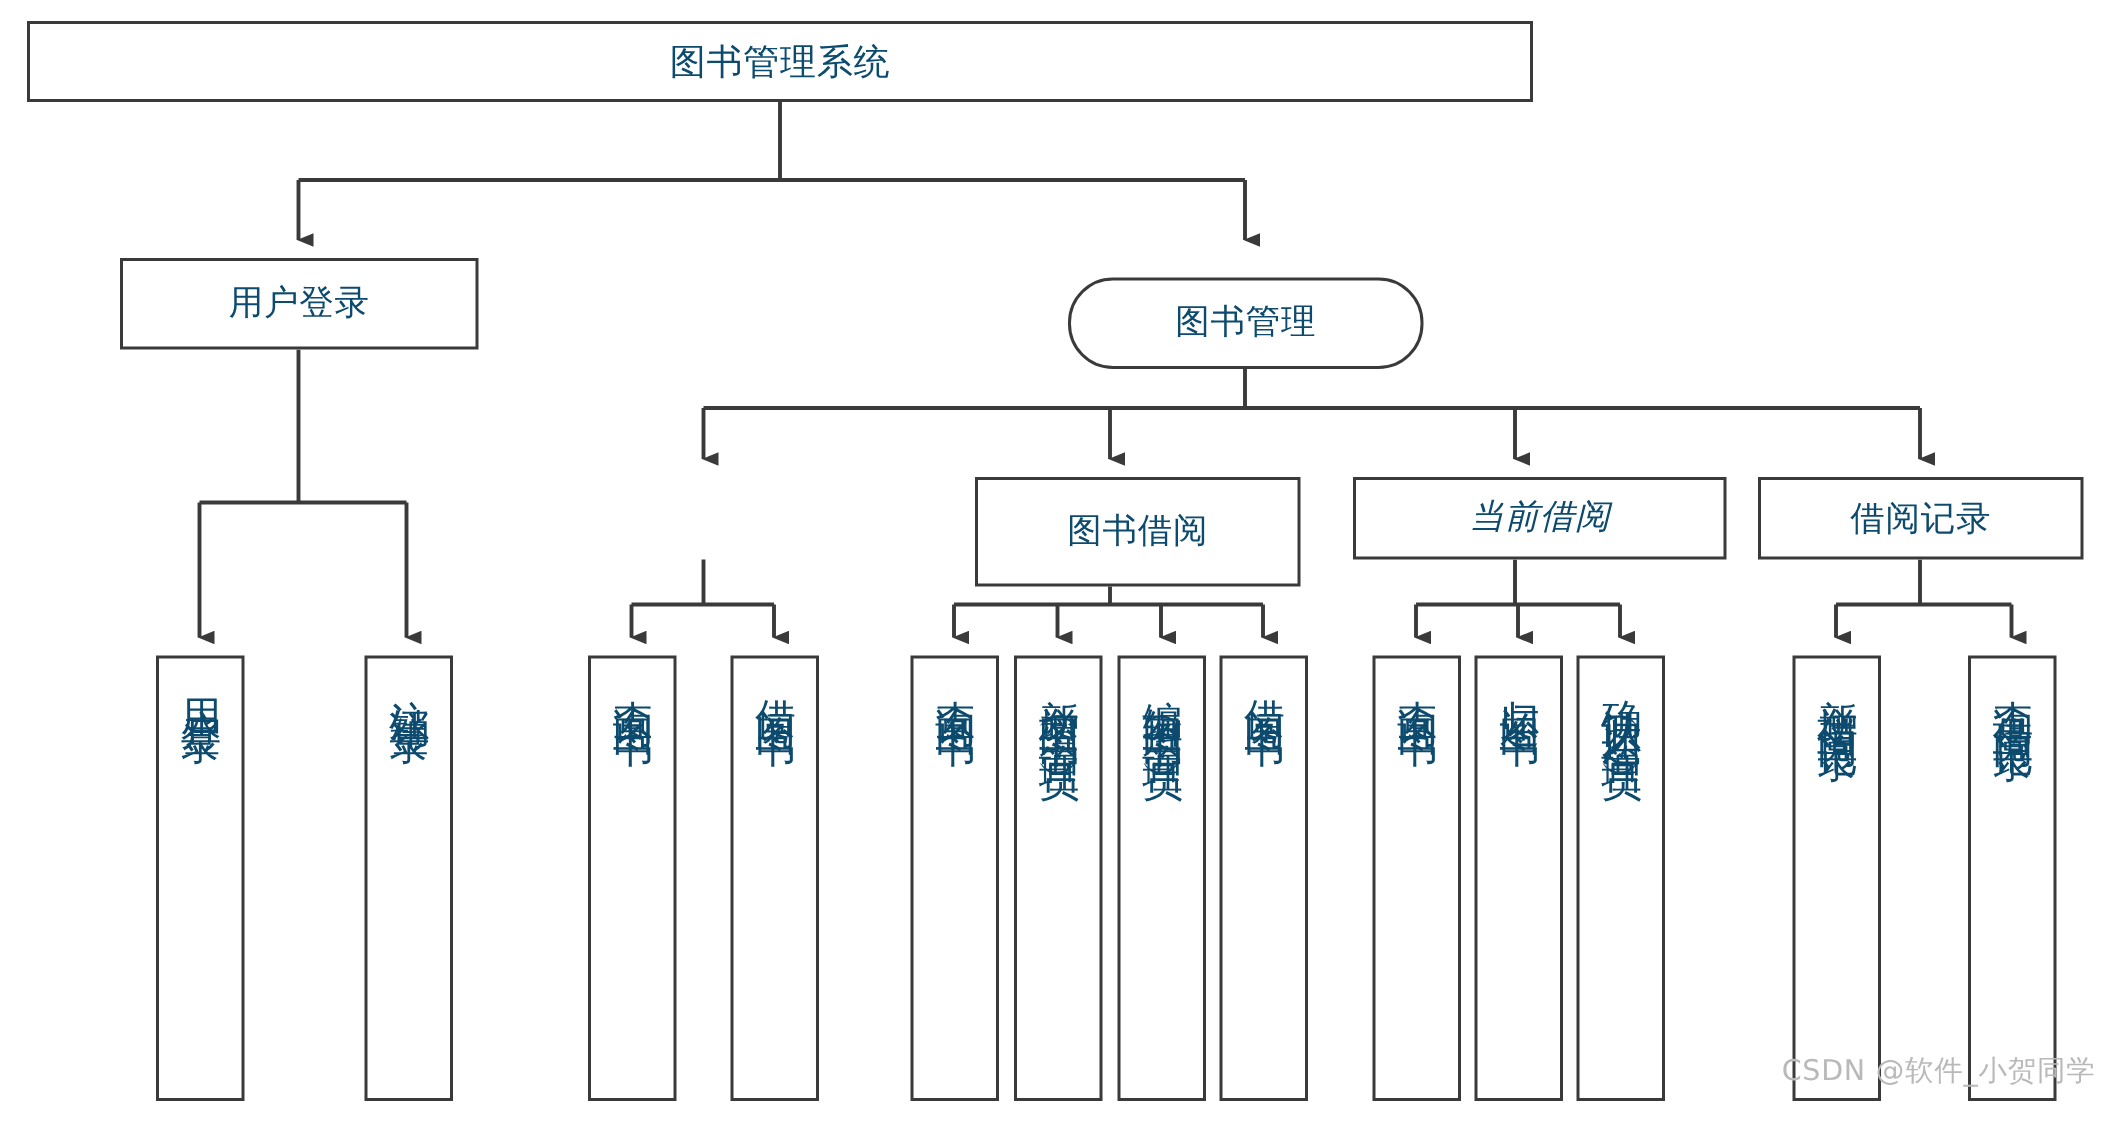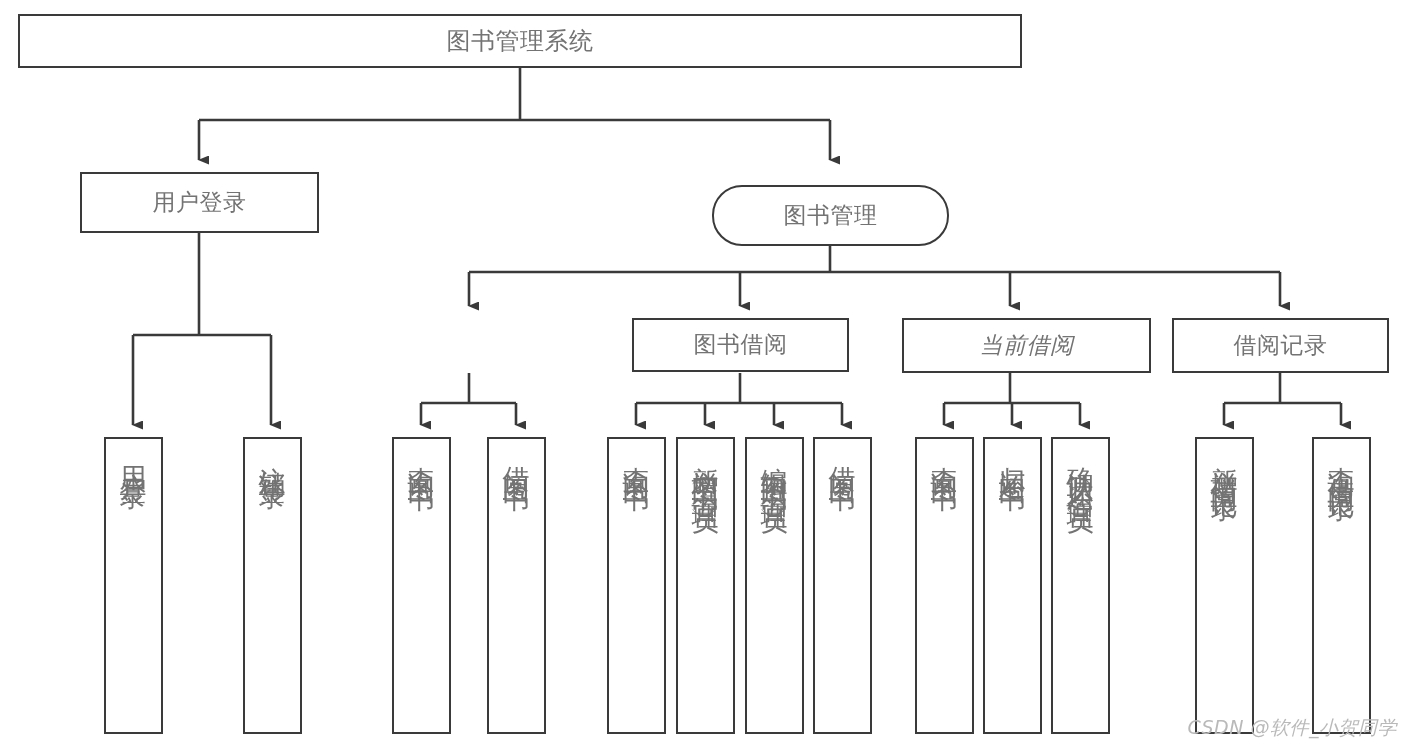--- a/index.html
+++ b/index.html
@@ -27,21 +27,21 @@
     box-sizing:border-box;
     border:2.5px solid #3a3a3a;
     background:#ffffff;
     display:flex;
     align-items:center;
     justify-content:center;
     z-index:2;
   }
   .node .label{
     display:block;
-    color:#737373;
+    color:#0c4a6e;
     line-height:1.18;
     letter-spacing:0.5px;
   }
   
   .node.horiz .label{
     font-size:23px;
   }
   .node.root .label{
     font-size:24px;
   }
@@ -56,27 +56,26 @@
     text-orientation:upright;
     font-size:27px;
     line-height:1;
     letter-spacing:6px;
     white-space:nowrap;
     max-height:288px;
   }
   .watermark{
     position:absolute;
     right:8px;
-    bottom:6px;
+    bottom:20px;
     font-size:19px;
     color:#b9b9b9;
     letter-spacing:0.5px;
     z-index:5;
     white-space:nowrap;
-    font-style:italic;
   }
 </style>
 </head>
 <body>
 
 <div id="canvas">
 
   <svg id="edges" viewBox="0 0 1405 747" xmlns="http://www.w3.org/2000/svg">
     <defs>
       <marker id="arrow" markerWidth="9" markerHeight="11" refX="4.5" refY="10" orient="auto" markerUnits="userSpaceOnUse">
@@ -134,21 +133,21 @@
     <span class="label">图书管理系统</span>
   </div>
 
   <div class="node horiz" style="left:80px; top:172px; width:239px; height:61px;">
     <span class="label">用户登录</span>
   </div>
   <div class="node horiz" style="left:712px; top:185px; width:237px; height:61px;border-radius:30px;">
     <span class="label">图书管理</span>
   </div>
 
-  <div class="node horiz" style="left:632px; top:318px; width:217px; height:54px;">
+  <div class="node horiz" style="left:650px; top:318px; width:217px; height:73px;">
     <span class="label">图书借阅</span>
   </div>
   <div class="node horiz" style="left:902px; top:318px; width:249px; height:55px;font-style:italic;">
     <span class="label">当前借阅</span>
   </div>
   <div class="node horiz" style="left:1172px; top:318px; width:217px; height:55px;font-family:Liberation Serif, serif;">
     <span class="label">借阅记录</span>
   </div>
 
   <div class="node vert" style="left:104px; top:437px; width:59px; height:297px;">

